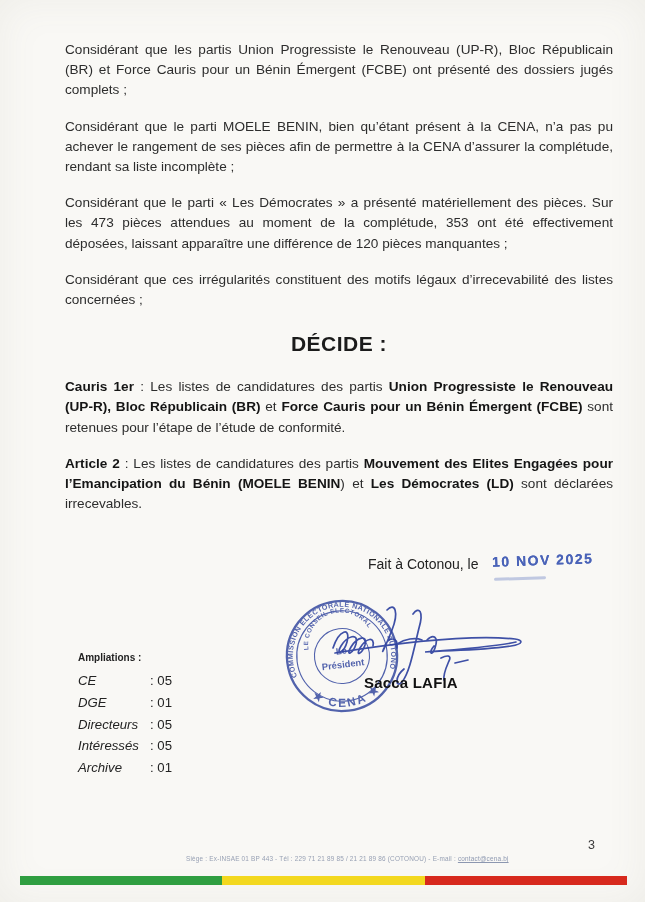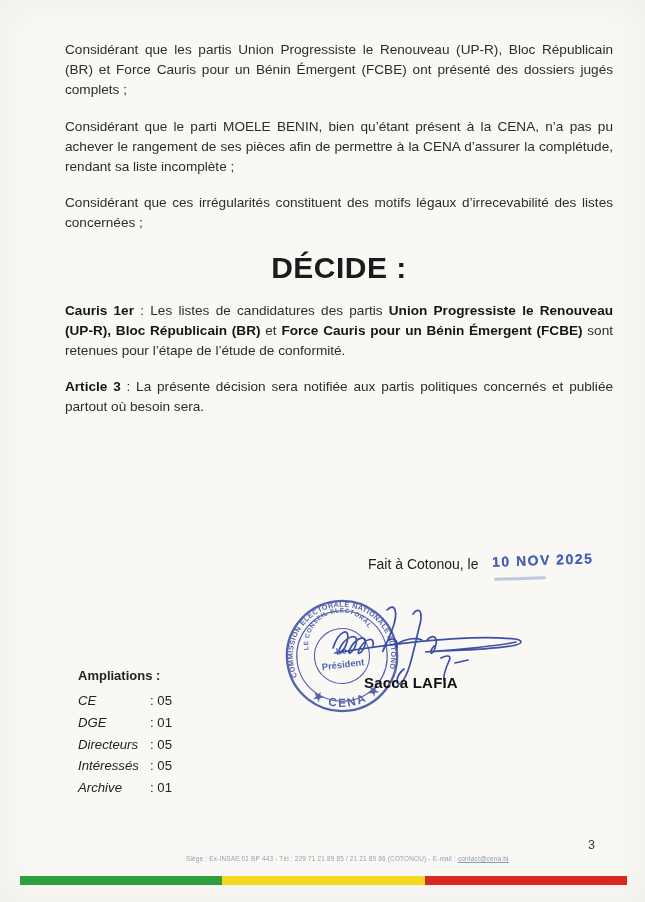--- a/index.html
+++ b/index.html
@@ -15,67 +15,68 @@
   }
   .body-text{
     position:absolute;left:65px;top:40px;width:548px;
     font-size:13.6px;line-height:20.2px;text-align:justify;
   }
   .body-text p{margin:0 0 16px 0;}
   .body-text b{color:#151515;}
   .decide-heading{
     margin:2px 0 15px 0;
     text-align:center;
-    font-size:30px;line-height:36px;
+    font-size:21px;line-height:36px;
     font-weight:700;color:#1b1b1b;letter-spacing:.5px;
   }
   .date-row{position:absolute;left:368px;top:556px;font-size:14px;color:#222;}
   .date-stamp{
     position:absolute;left:492px;top:552px;
     font-size:14px;font-weight:700;letter-spacing:1.5px;
     color:#4a63b8;transform:rotate(-2deg);white-space:nowrap;
     text-shadow:0 0 .6px #4a63b8;
   }
   .date-smudge{
     position:absolute;left:494px;top:577px;width:52px;height:3px;
     background:#7b8fc9;opacity:.45;border-radius:2px;transform:rotate(-2deg);
   }
   .seal{position:absolute;left:283px;top:597px;transform:rotate(-7deg);opacity:.88;}
   .signature{position:absolute;left:325px;top:596px;opacity:.92;}
   .signer-name{
     position:absolute;left:364px;top:674px;
     font-size:15px;font-weight:700;color:#111;letter-spacing:.2px;
   }
   .ampliations{position:absolute;left:78px;top:652px;font-size:13.2px;color:#232323;}
-  .ampliations .amp-title{font-weight:700;font-size:13px;margin-bottom:7px;margin-top:16px;}
+  .ampliations .amp-title{font-weight:700;font-size:10px;margin-bottom:7px;}
   .amp-row{display:flex;line-height:21.8px;}
   .amp-row .amp-label{width:72px;font-style:italic;}
   .footer-line{
     position:absolute;left:186px;top:855px;width:380px;
     font-size:6.4px;color:#97a0b4;letter-spacing:.2px;white-space:nowrap;
   }
   .footer-line .footer-email{text-decoration:underline;color:#8c97b0;}
   .page-number{position:absolute;left:588px;top:838px;font-size:12.5px;color:#3a3a3a;}
   .flag-stripe{position:absolute;left:20px;top:876px;width:607px;height:9px;display:flex;}
   .flag-stripe .seg{height:100%;flex:1;}
 </style>
 </head>
 <body>
 
 <div class="page">
 
   <div class="body-text">
     <p>Considérant que les partis Union Progressiste le Renouveau (UP-R), Bloc Républicain (BR) et Force Cauris pour un Bénin Émergent (FCBE) ont présenté des dossiers jugés complets ;</p>
     <p>Considérant que le parti MOELE BENIN, bien qu’étant présent à la CENA, n’a pas pu achever le rangement de ses pièces afin de permettre à la CENA d’assurer la complétude, rendant sa liste incomplète ;</p>
+    <p>Considérant que le parti « Les Démocrates » a présenté matériellement des pièces. Sur les 473 pièces attendues au moment de la complétude, 353 ont été effectivement déposées, laissant apparaître une différence de 120 pièces manquantes ;</p>
     <p>Considérant que ces irrégularités constituent des motifs légaux d’irrecevabilité des listes concernées ;</p>
 
     <div class="decide-heading">DÉCIDE :</div>
 
     <p><b>Cauris 1er</b><span> : Les listes de candidatures des partis </span><b>Union Progressiste le Renouveau (UP-R), Bloc Républicain (BR)</b><span> et </span><b>Force Cauris pour un Bénin Émergent (FCBE)</b><span> sont retenues pour l’étape de l’étude de conformité.</span></p>
-    <p><b>Article 3</b><span> : La présente décision sera notifiée aux partis politiques concernés et publiée partout où besoin sera.</span></p>
+    <p><b>Article 2</b><span> : Les listes de candidatures des partis </span><b>Mouvement des Elites Engagées pour l’Emancipation du Bénin (MOELE BENIN</b><span>) et </span><b>Les Démocrates (LD)</b><span> sont déclarées irrecevables.</span></p>
   </div>
 
   <div class="date-row">Fait à Cotonou, le</div>
   <div class="date-stamp">10 NOV 2025</div>
   <div class="date-smudge"></div>
 
   <svg class="seal" width="118" height="118" viewBox="0 0 120 120">
     <g fill="none" stroke="#3c4fa3">
       <circle cx="60" cy="60" r="56" stroke-width="2.4"></circle>
       <circle cx="60" cy="60" r="46" stroke-width="1.2"></circle>

